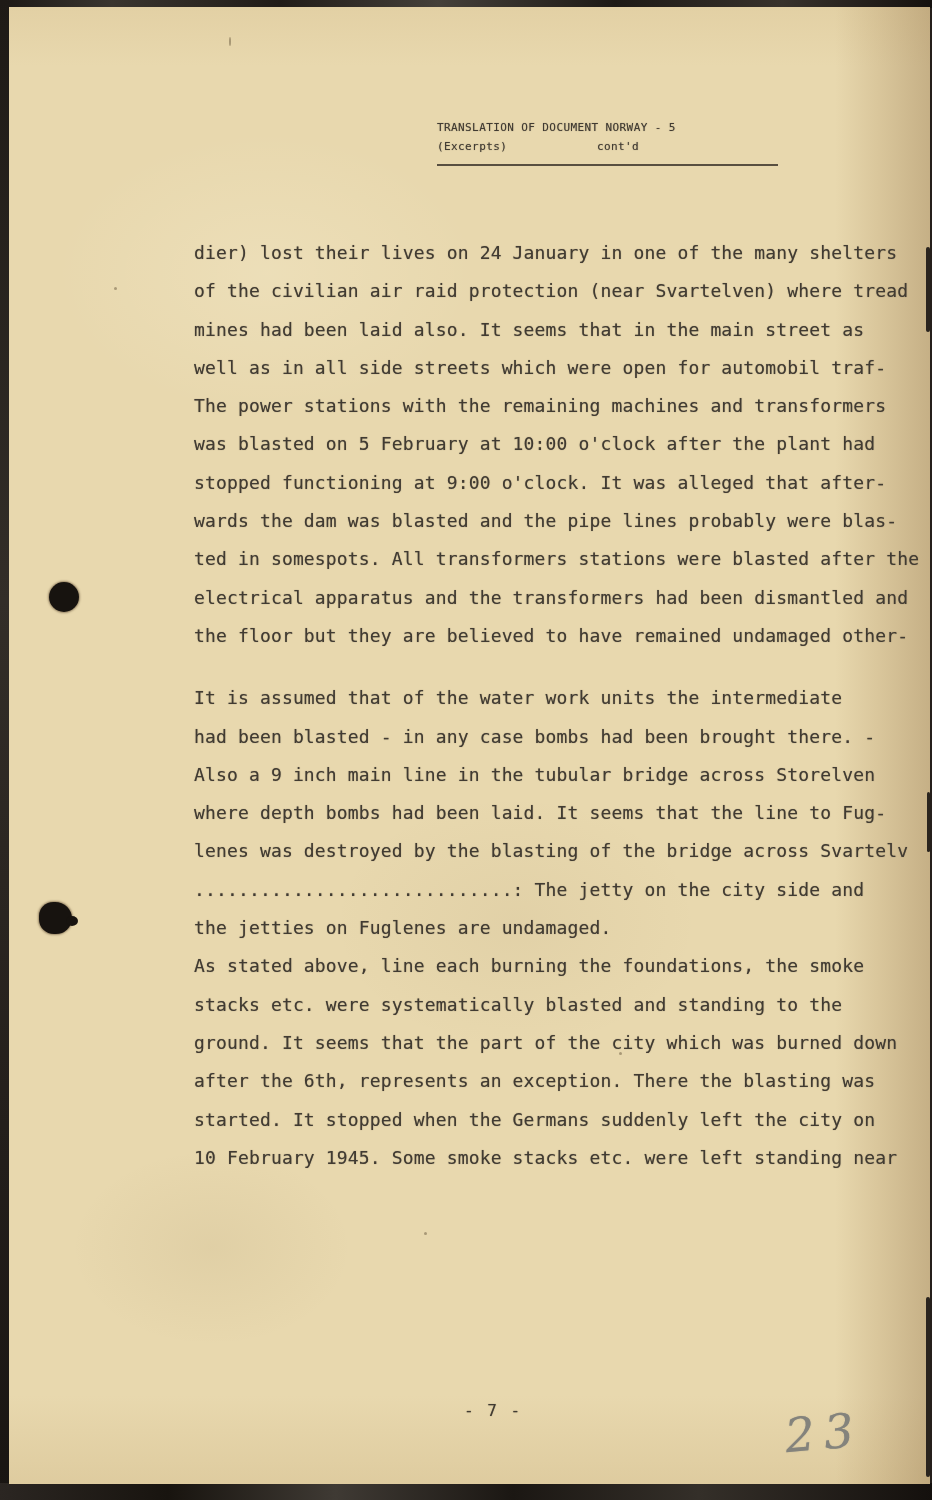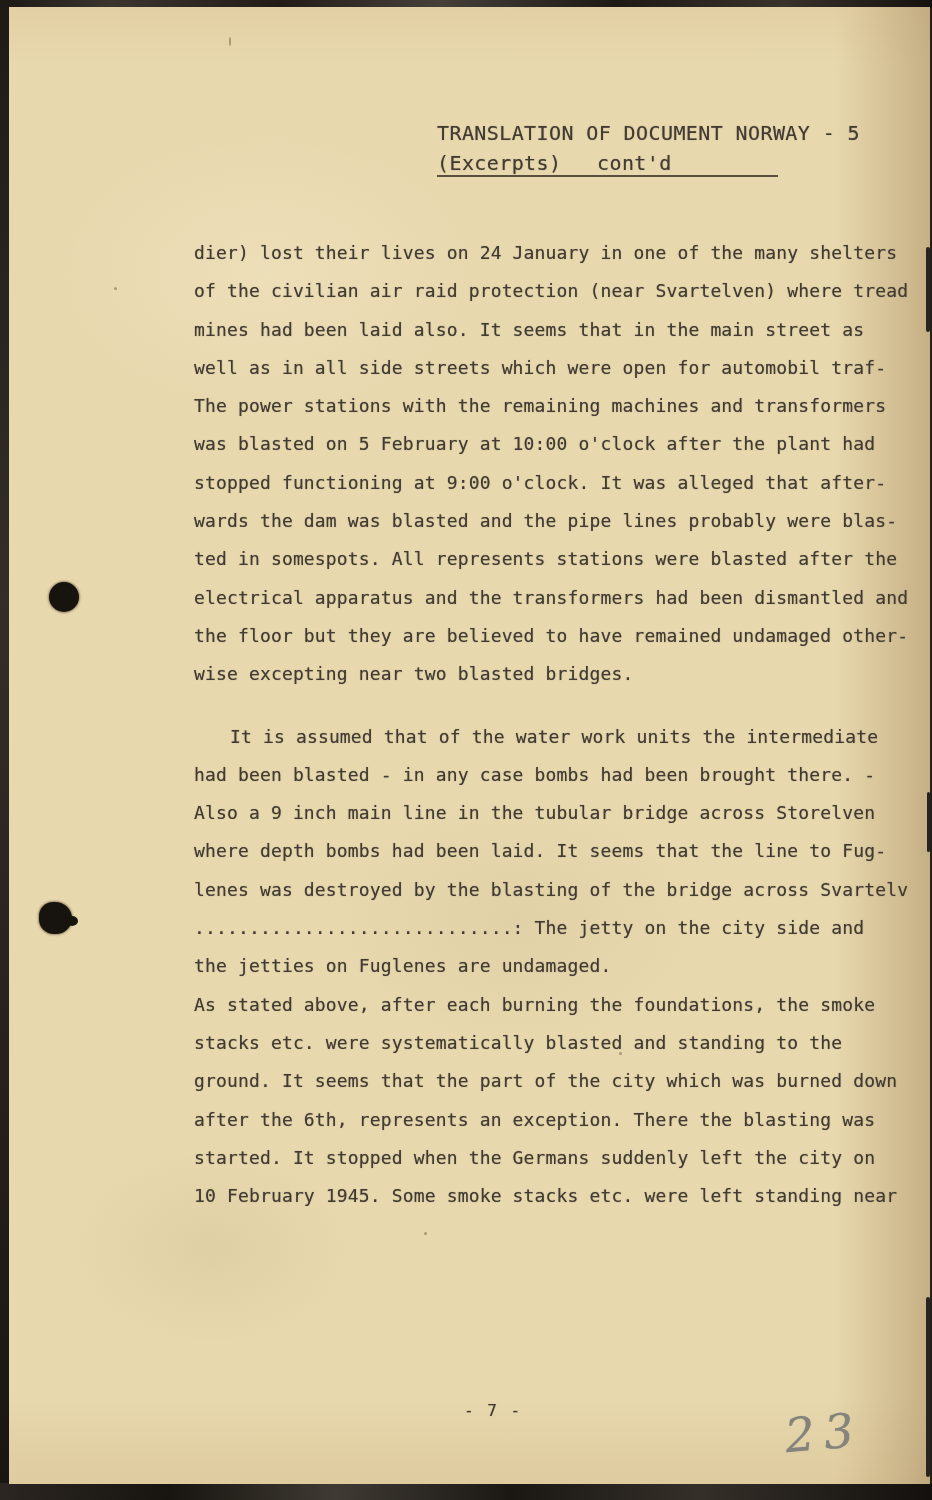--- a/index.html
+++ b/index.html
@@ -47,36 +47,36 @@
   }
   .hole-1 { left: 40px; top: 575px; width: 30px; height: 30px; }
   .hole-2 { left: 30px; top: 895px; width: 33px; height: 32px; border-radius: 46% 54% 52% 48%; }
   .hole-2::after {
     content: ""; position: absolute; right: -6px; top: 14px; width: 12px; height: 10px;
     background: #17130f; border-radius: 50%;
   }
   .ink { color: #413b32; text-shadow: 0 0 1px rgba(62,55,45,0.55); }
   .header {
     position: absolute; left: 428px; top: 114px; width: 350px;
-    font-size: 20px; letter-spacing: 0.4px;
+    font-size: 11px; letter-spacing: 0.4px;
   }
   .header .h-line1 { white-space: nowrap; }
   .header .h-line2 {
     position: relative; margin-top: 6px; height: 24px; white-space: nowrap;
     border-bottom: 2px solid rgba(62,55,45,0.85);
     width: 341px;
   }
   .header .h-line2 .excerpts { position: absolute; left: 0; top: 0; }
   .header .h-line2 .contd { position: absolute; left: 160px; top: 0; }
   .body-text {
     position: absolute; left: 185px; top: 227px; width: 660px;
     font-size: 18px; letter-spacing: 0.15px;
   }
   .body-text .line { height: 38.3px; line-height: 38.3px; white-space: nowrap; }
-  .body-text .line.para-break { margin-top: 24px; margin-left: 36px; }
+  .body-text .line.para-break { margin-top: 24px; }
   .page-number {
     position: absolute; left: 455px; top: 1394px;
     font-size: 16px; letter-spacing: 2px; white-space: nowrap;
   }
   .handwritten {
     position: absolute; left: 776px; top: 1398px;
     font-family: "DejaVu Serif", "Liberation Serif", serif;
     font-style: italic; font-size: 47px; color: #84837c;
     letter-spacing: 9px; transform: rotate(-5deg);
     text-shadow: 0 0 1px rgba(130,130,125,0.6);
@@ -119,32 +119,31 @@
 
   <div class="body-text ink">
       <div class="line">dier) lost their lives on 24 January in one of the many shelters</div>
       <div class="line">of the civilian air raid protection (near Svartelven) where tread</div>
       <div class="line">mines had been laid also. It seems that in the main street as</div>
       <div class="line">well as in all side streets which were open for automobil traf-</div>
       <div class="line">The power stations with the remaining machines and transformers</div>
       <div class="line">was blasted on 5 February at 10:00 o'clock after the plant had</div>
       <div class="line">stopped functioning at 9:00 o'clock. It was alleged that after-</div>
       <div class="line">wards the dam was blasted and the pipe lines probably were blas-</div>
-      <div class="line">ted in somespots. All represents stations were blasted after the</div>
+      <div class="line">ted in somespots. All transformers stations were blasted after the</div>
       <div class="line">electrical apparatus and the transformers had been dismantled and</div>
       <div class="line">the floor but they are believed to have remained undamaged other-</div>
-      <div class="line">wise excepting near two blasted bridges.</div>
       <div class="line para-break">It is assumed that of the water work units the intermediate</div>
       <div class="line">had been blasted - in any case bombs had been brought there. -</div>
       <div class="line">Also a 9 inch main line in the tubular bridge across Storelven</div>
       <div class="line">where depth bombs had been laid. It seems that the line to Fug-</div>
       <div class="line">lenes was destroyed by the blasting of the bridge across Svartelv</div>
       <div class="line">.............................: The jetty on the city side and</div>
       <div class="line">the jetties on Fuglenes are undamaged.</div>
-      <div class="line">As stated above, after each burning the foundations, the smoke</div>
+      <div class="line">As stated above, line each burning the foundations, the smoke</div>
       <div class="line">stacks etc. were systematically blasted and standing to the</div>
       <div class="line">ground. It seems that the part of the city which was burned down</div>
       <div class="line">after the 6th, represents an exception. There the blasting was</div>
       <div class="line">started. It stopped when the Germans suddenly left the city on</div>
       <div class="line">10 February 1945. Some smoke stacks etc. were left standing near</div>
     </div>
 
   <div class="page-number ink">- 7 -</div>
 
   <div class="handwritten">23</div>

